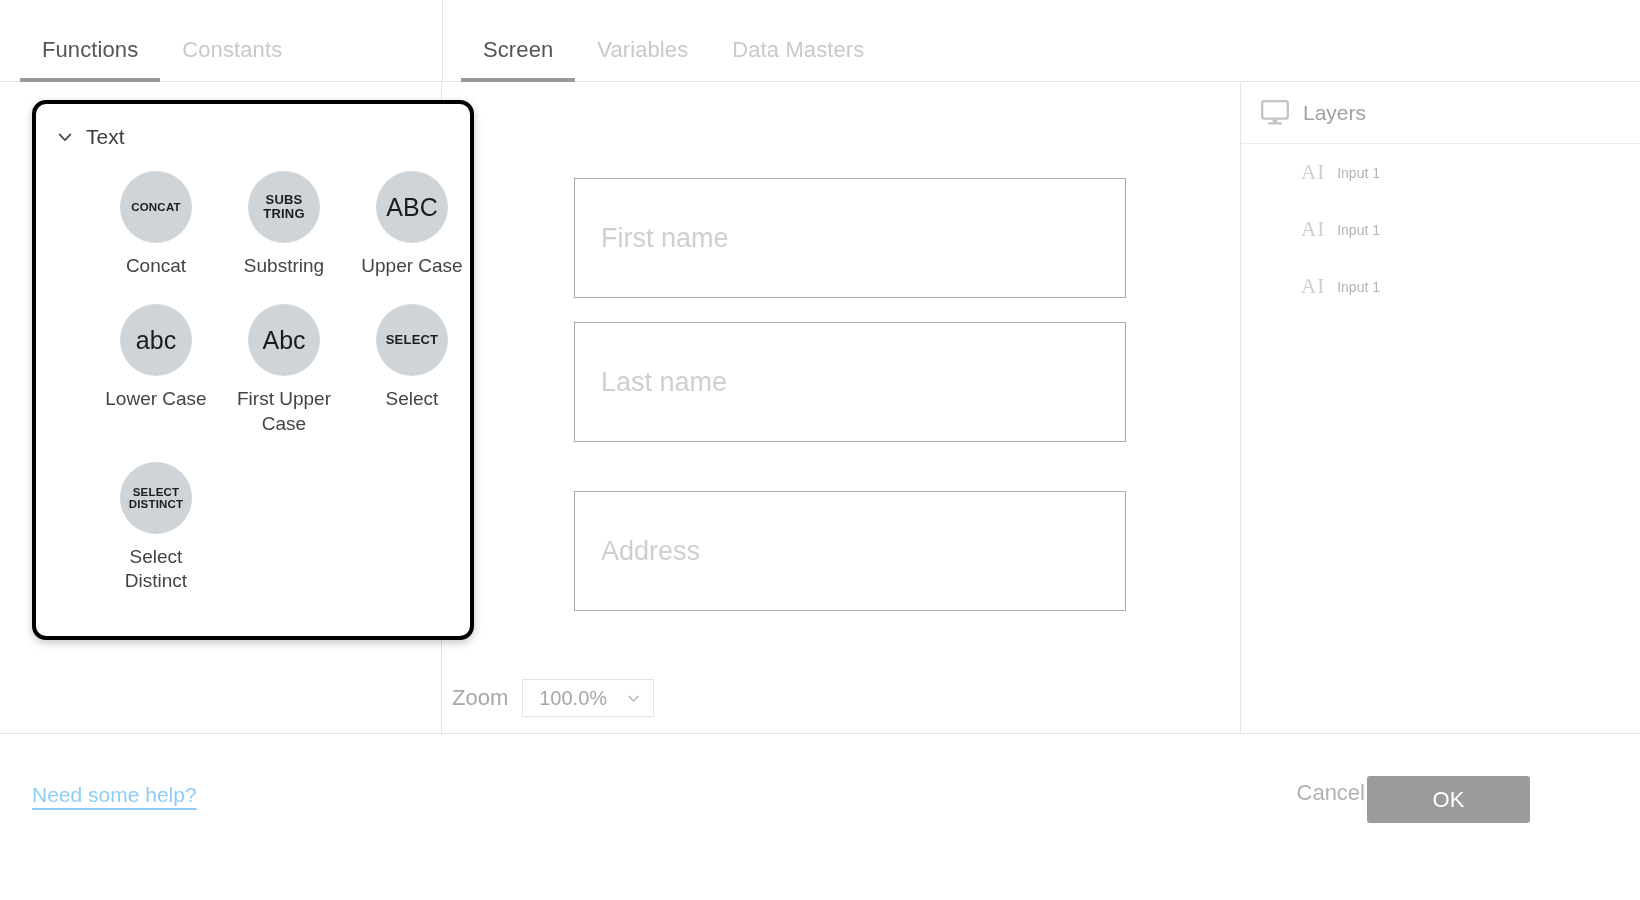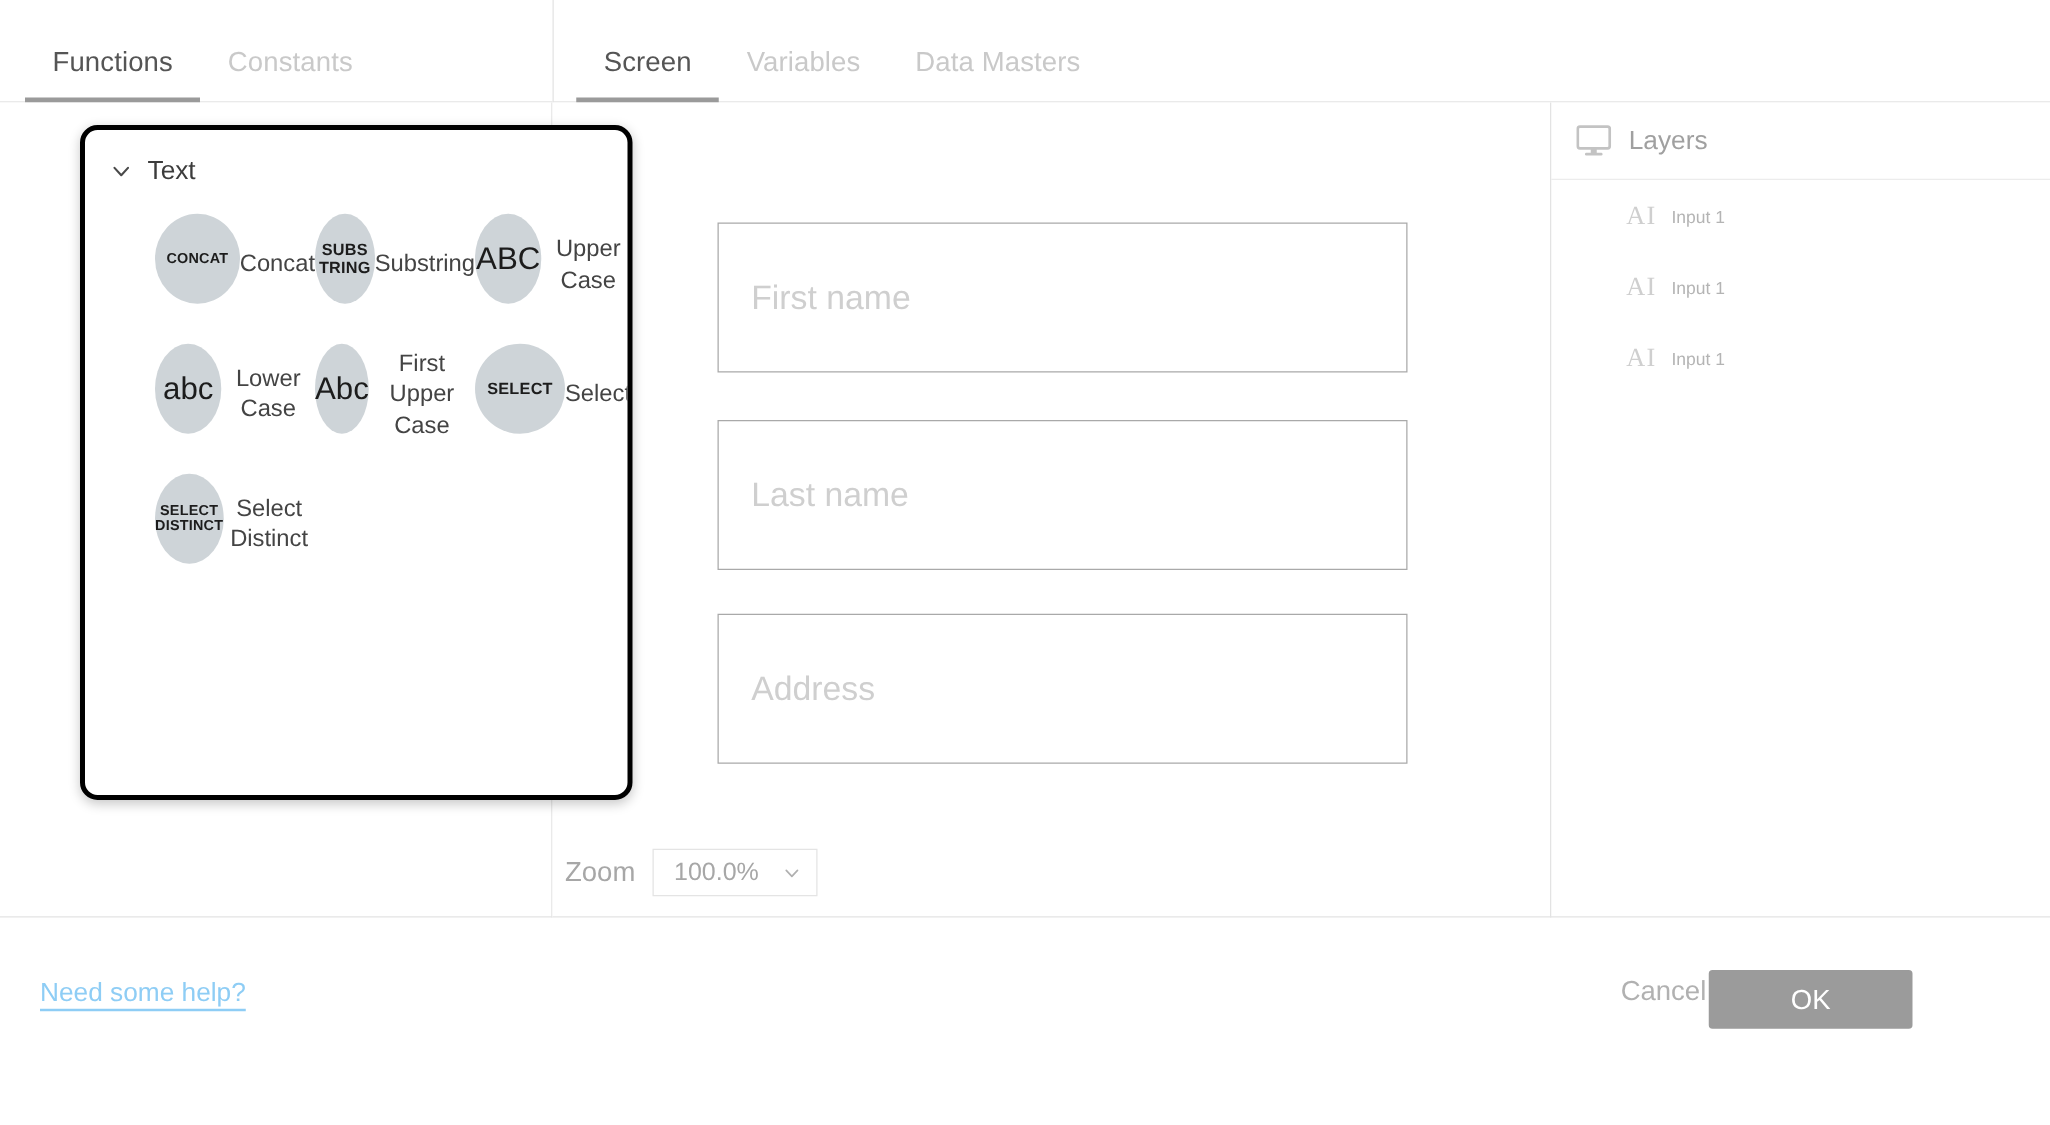--- a/index.html
+++ b/index.html
@@ -81,21 +81,20 @@
   .popup {
     position: absolute;
     left: 32px; top: 100px;
     width: 442px; height: 540px;
     background: #ffffff;
     border: 4px solid #000000;
     border-radius: 14px;
     z-index: 40;
     box-shadow: 0 3px 9px rgba(0,0,0,.22);
     overflow: hidden;
-    margin-left: 32px;
   }
   .group-header {
     display: flex;
     align-items: center;
     gap: 12px;
     padding: 21px 0 0 20px;
   }
   .chev {
     width: 18px; height: 18px;
     flex: 0 0 auto;
@@ -107,21 +106,21 @@
 
   .fn-grid {
     display: grid;
     grid-template-columns: repeat(3, 128px);
     justify-content: start;
     padding: 22px 0 0 56px;
     row-gap: 4px;
   }
   .fn-cell {
     display: flex;
-    flex-direction: row;
+    flex-direction: column;
     align-items: center;
     cursor: pointer;
     width: 128px;
   }
   .fn-circle {
     width: 72px; height: 72px;
     border-radius: 50%;
     background: #ced4d8;
     display: flex;
     align-items: center;
@@ -161,21 +160,21 @@
     border: 1px solid #a9a9a9;
     background: #ffffff;
     display: flex;
     align-items: center;
     padding-left: 26px;
     font-size: 27px;
     color: #cfcfcf;
     cursor: text;
   }
   .field.f1 { top: 96px; }
-  .field.f2 { top: 254px; }
+  .field.f2 { top: 240px; }
   .field.f3 { top: 409px; }
 
   .zoom-row {
     position: absolute;
     left: 10px; bottom: 16px;
     display: flex;
     align-items: center;
     gap: 14px;
   }
   .zoom-label {

